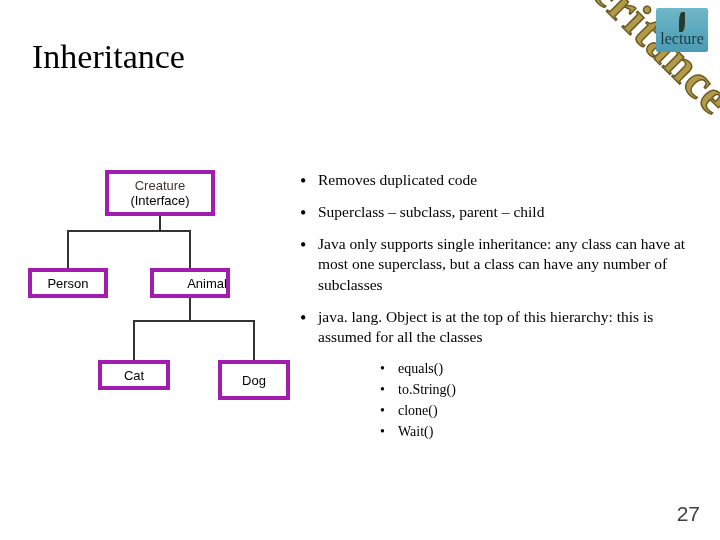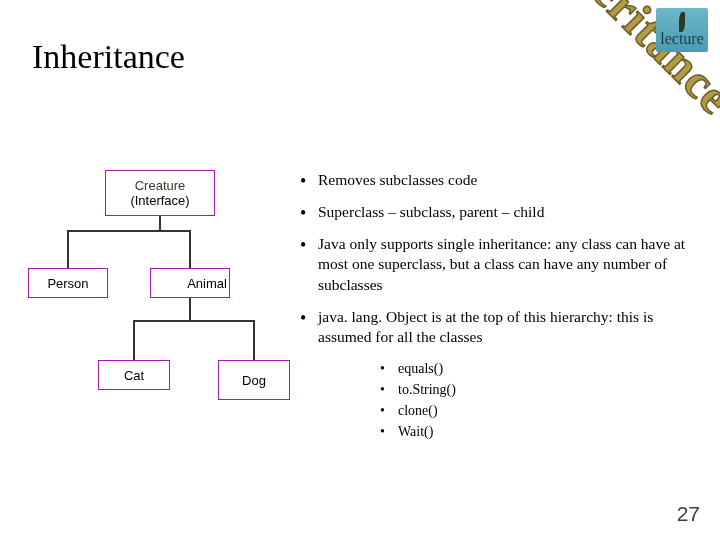--- a/index.html
+++ b/index.html
@@ -4,21 +4,21 @@
 <style>
   * { box-sizing: border-box; margin: 0; padding: 0; }
   html, body { width: 720px; height: 540px; background: #fff; font-family: Georgia, 'Times New Roman', serif; position: relative; overflow: hidden; }
   .slide { width: 720px; height: 540px; position: relative; }
   .title { position: absolute; top: 38px; left: 32px; font-size: 34px; font-weight: normal; color: #000; }
   .diag { position: absolute; top: -10px; right: -40px; font-size: 48px; font-weight: bold; transform: rotate(45deg); transform-origin: center; color: #b19a4a; -webkit-text-stroke: 1.5px #6b5a20; letter-spacing: 1px; }
   .badge { position: absolute; top: 8px; right: 12px; width: 52px; height: 44px; background: linear-gradient(180deg,#6fb7c9,#4a9bb3); border-radius: 2px; display: flex; flex-direction: column; align-items: center; justify-content: center; }
   .badge .feather { width: 6px; height: 20px; background: #2a3a2a; border-radius: 50% 10% 50% 10%; margin-bottom: -2px; }
   .badge .script { font-family: cursive; font-size: 16px; color: #1d3a42; }
   .diagram { position: absolute; left: 20px; top: 170px; width: 280px; height: 260px; }
-  .node { position: absolute; border: 1px solid #a21caf; background: #fff; text-align: center; font-family: Arial, sans-serif; font-size: 13px; display: flex; flex-direction: column; align-items: center; justify-content: center; }
+  .node { position: absolute; border: 4px solid #a21caf; background: #fff; text-align: center; font-family: Arial, sans-serif; font-size: 13px; display: flex; flex-direction: column; align-items: center; justify-content: center; }
   .node .line1 { color: #42352c; }
   .node .line2 { color: #000000; }
   .n-top { left: 85px; top: 0; width: 110px; height: 46px; }
   .n-person { left: 8px; top: 98px; width: 80px; height: 30px; }
   .n-animal { left: 130px; top: 98px; width: 80px; height: 30px; padding-left: 34px; }
   .n-cat { left: 78px; top: 190px; width: 72px; height: 30px; }
   .n-dog { left: 198px; top: 190px; width: 72px; height: 40px; }
   .connector { position: absolute; background: #333; }
   .body { position: absolute; left: 300px; top: 170px; width: 400px; }
   ul.main { list-style: none; }
@@ -65,21 +65,21 @@
   <div class="connector" style="left:169px; top:60px; width:2px; height:38px;"></div>
 
   <div class="connector" style="left:169px; top:128px; width:2px; height:22px;"></div>
   <div class="connector" style="left:113px; top:150px; width:122px; height:2px;"></div>
   <div class="connector" style="left:113px; top:150px; width:2px; height:40px;"></div>
   <div class="connector" style="left:233px; top:150px; width:2px; height:40px;"></div>
 </div>
 
 <div class="body">
   <ul class="main">
-    <li>Removes subclasses code</li>
+    <li>Removes duplicated code</li>
     <li>Superclass – subclass, parent – child</li>
     <li>Java only supports single inheritance:  any class can have at most one superclass, but a class can have any number of subclasses</li>
     <li>java. lang. Object is at the top of this hierarchy: this is assumed for all the classes</li>
   </ul>
 </div>
 
 <div class="sub-wrap">
   <ul class="sub">
     <li>equals()</li>
     <li>to.String()</li>

